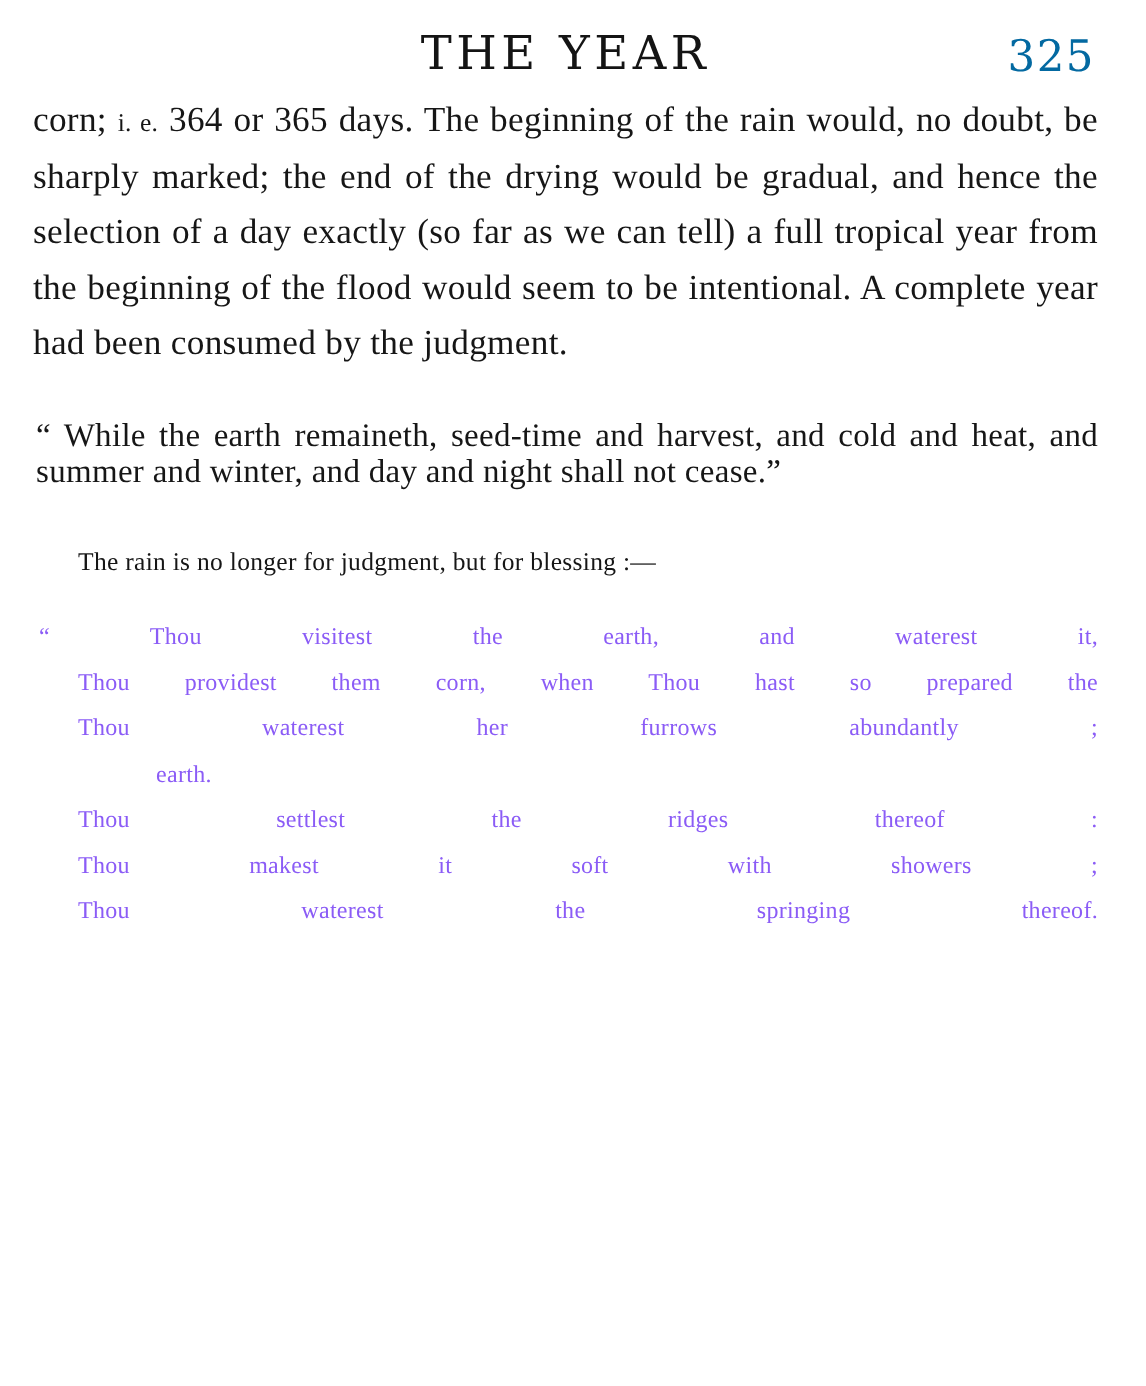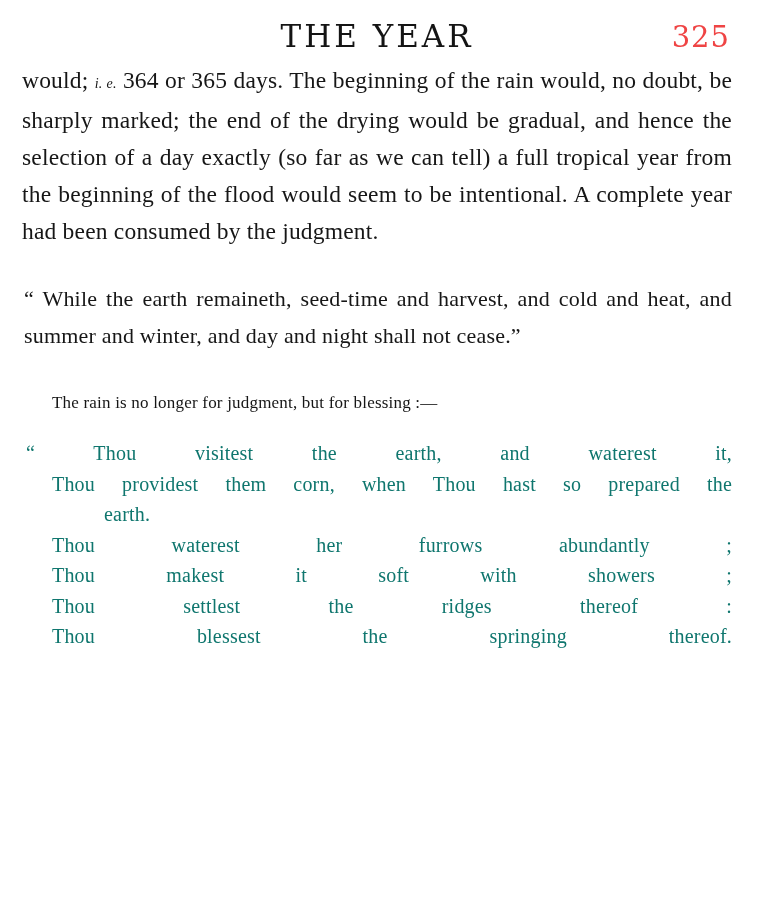--- a/index.html
+++ b/index.html
@@ -34,21 +34,21 @@
     font-family: "DejaVu Serif", serif;
     font-weight: 400;
     color: #141414;
   }
   .page-number {
     position: absolute;
     right: 2px;
     top: 2px;
     font-size: 29px;
     font-family: "DejaVu Serif", serif;
-    color: #ef4444;
+    color: #0369a1;
     letter-spacing: 1px;
   }
   .body-text {
     font-size: 23.5px;
     line-height: 37px;
     text-align: justify;
     text-align-last: justify;
     letter-spacing: 0.2px;
     color: #161616;
   }
@@ -57,45 +57,44 @@
     text-align: justify;
     text-align-last: justify;
   }
   .para.last-line-left {
     text-align-last: left;
   }
   .para-indent {
     text-indent: 28px;
   }
   .ital {
-    font-style: italic;
-    font-size: 14px;
+    font-size: 17px;
     margin-top: 48px;
   }
   .quote-block {
     font-size: 22px;
-    line-height: 37px;
+    line-height: 24px;
     margin-top: 30px;
     text-align: justify;
     text-align-last: left;
     padding-left: 2px;
   }
   .lead-para {
     margin-top: 30px;
     text-indent: 30px;
     font-size: 17px;
     line-height: 37px;
     text-align: justify;
     text-align-last: left;
   }
   .verse {
     margin-top: 1px;
-    font-size: 20px;
+    font-size: 16px;
     line-height: 30.5px;
-    color: #0f766e;
+    color: #8b5cf6;
   }
   .verse-line {
     padding-left: 30px;
     white-space: normal;
   }
   .verse-line.first {
     padding-left: 4px;
   }
 </style>
 </head>
@@ -104,36 +103,36 @@
 <div class="page">
 
   <div class="header">
     <div class="running-title">THE YEAR</div>
     <div class="page-number">325</div>
   </div>
 
   <div class="body-text">
 
     <p class="para last-line-left">
-      <span>would;</span>
+      <span>corn;</span>
       <span class="ital">i. e.</span>
       <span>364 or 365 days.  The beginning of the rain would, no doubt, be sharply marked; the end of the drying would be gradual, and hence the selection of a day exactly (so far as we can tell) a full tropical year from the beginning of the flood would seem to be intentional.  A complete year had been consumed by the judgment.</span>
     </p>
 
 
     <div class="quote-block">
       <span>“ While the earth remaineth, seed-time and harvest, and cold and heat, and summer and winter, and day and night shall not cease.”</span>
     </div>
 
     <p class="lead-para">The rain is no longer for judgment, but for blessing :—</p>
 
     <div class="verse">
       <div class="verse-line first">“ Thou visitest the earth, and waterest it,</div>
       <div class="verse-line">Thou providest them corn, when Thou hast so prepared the</div>
+      <div class="verse-line">Thou waterest her furrows abundantly ;</div>
       <div class="verse-line" style="padding-left:82px">earth.</div>
-      <div class="verse-line">Thou waterest her furrows abundantly ;</div>
+      <div class="verse-line">Thou settlest the ridges thereof :</div>
       <div class="verse-line">Thou makest it soft with showers ;</div>
-      <div class="verse-line">Thou settlest the ridges thereof :</div>
-      <div class="verse-line">Thou blessest the springing thereof.</div>
+      <div class="verse-line">Thou waterest the springing thereof.</div>
     </div>
 
   </div>
 </div>
 
 </body></html>

